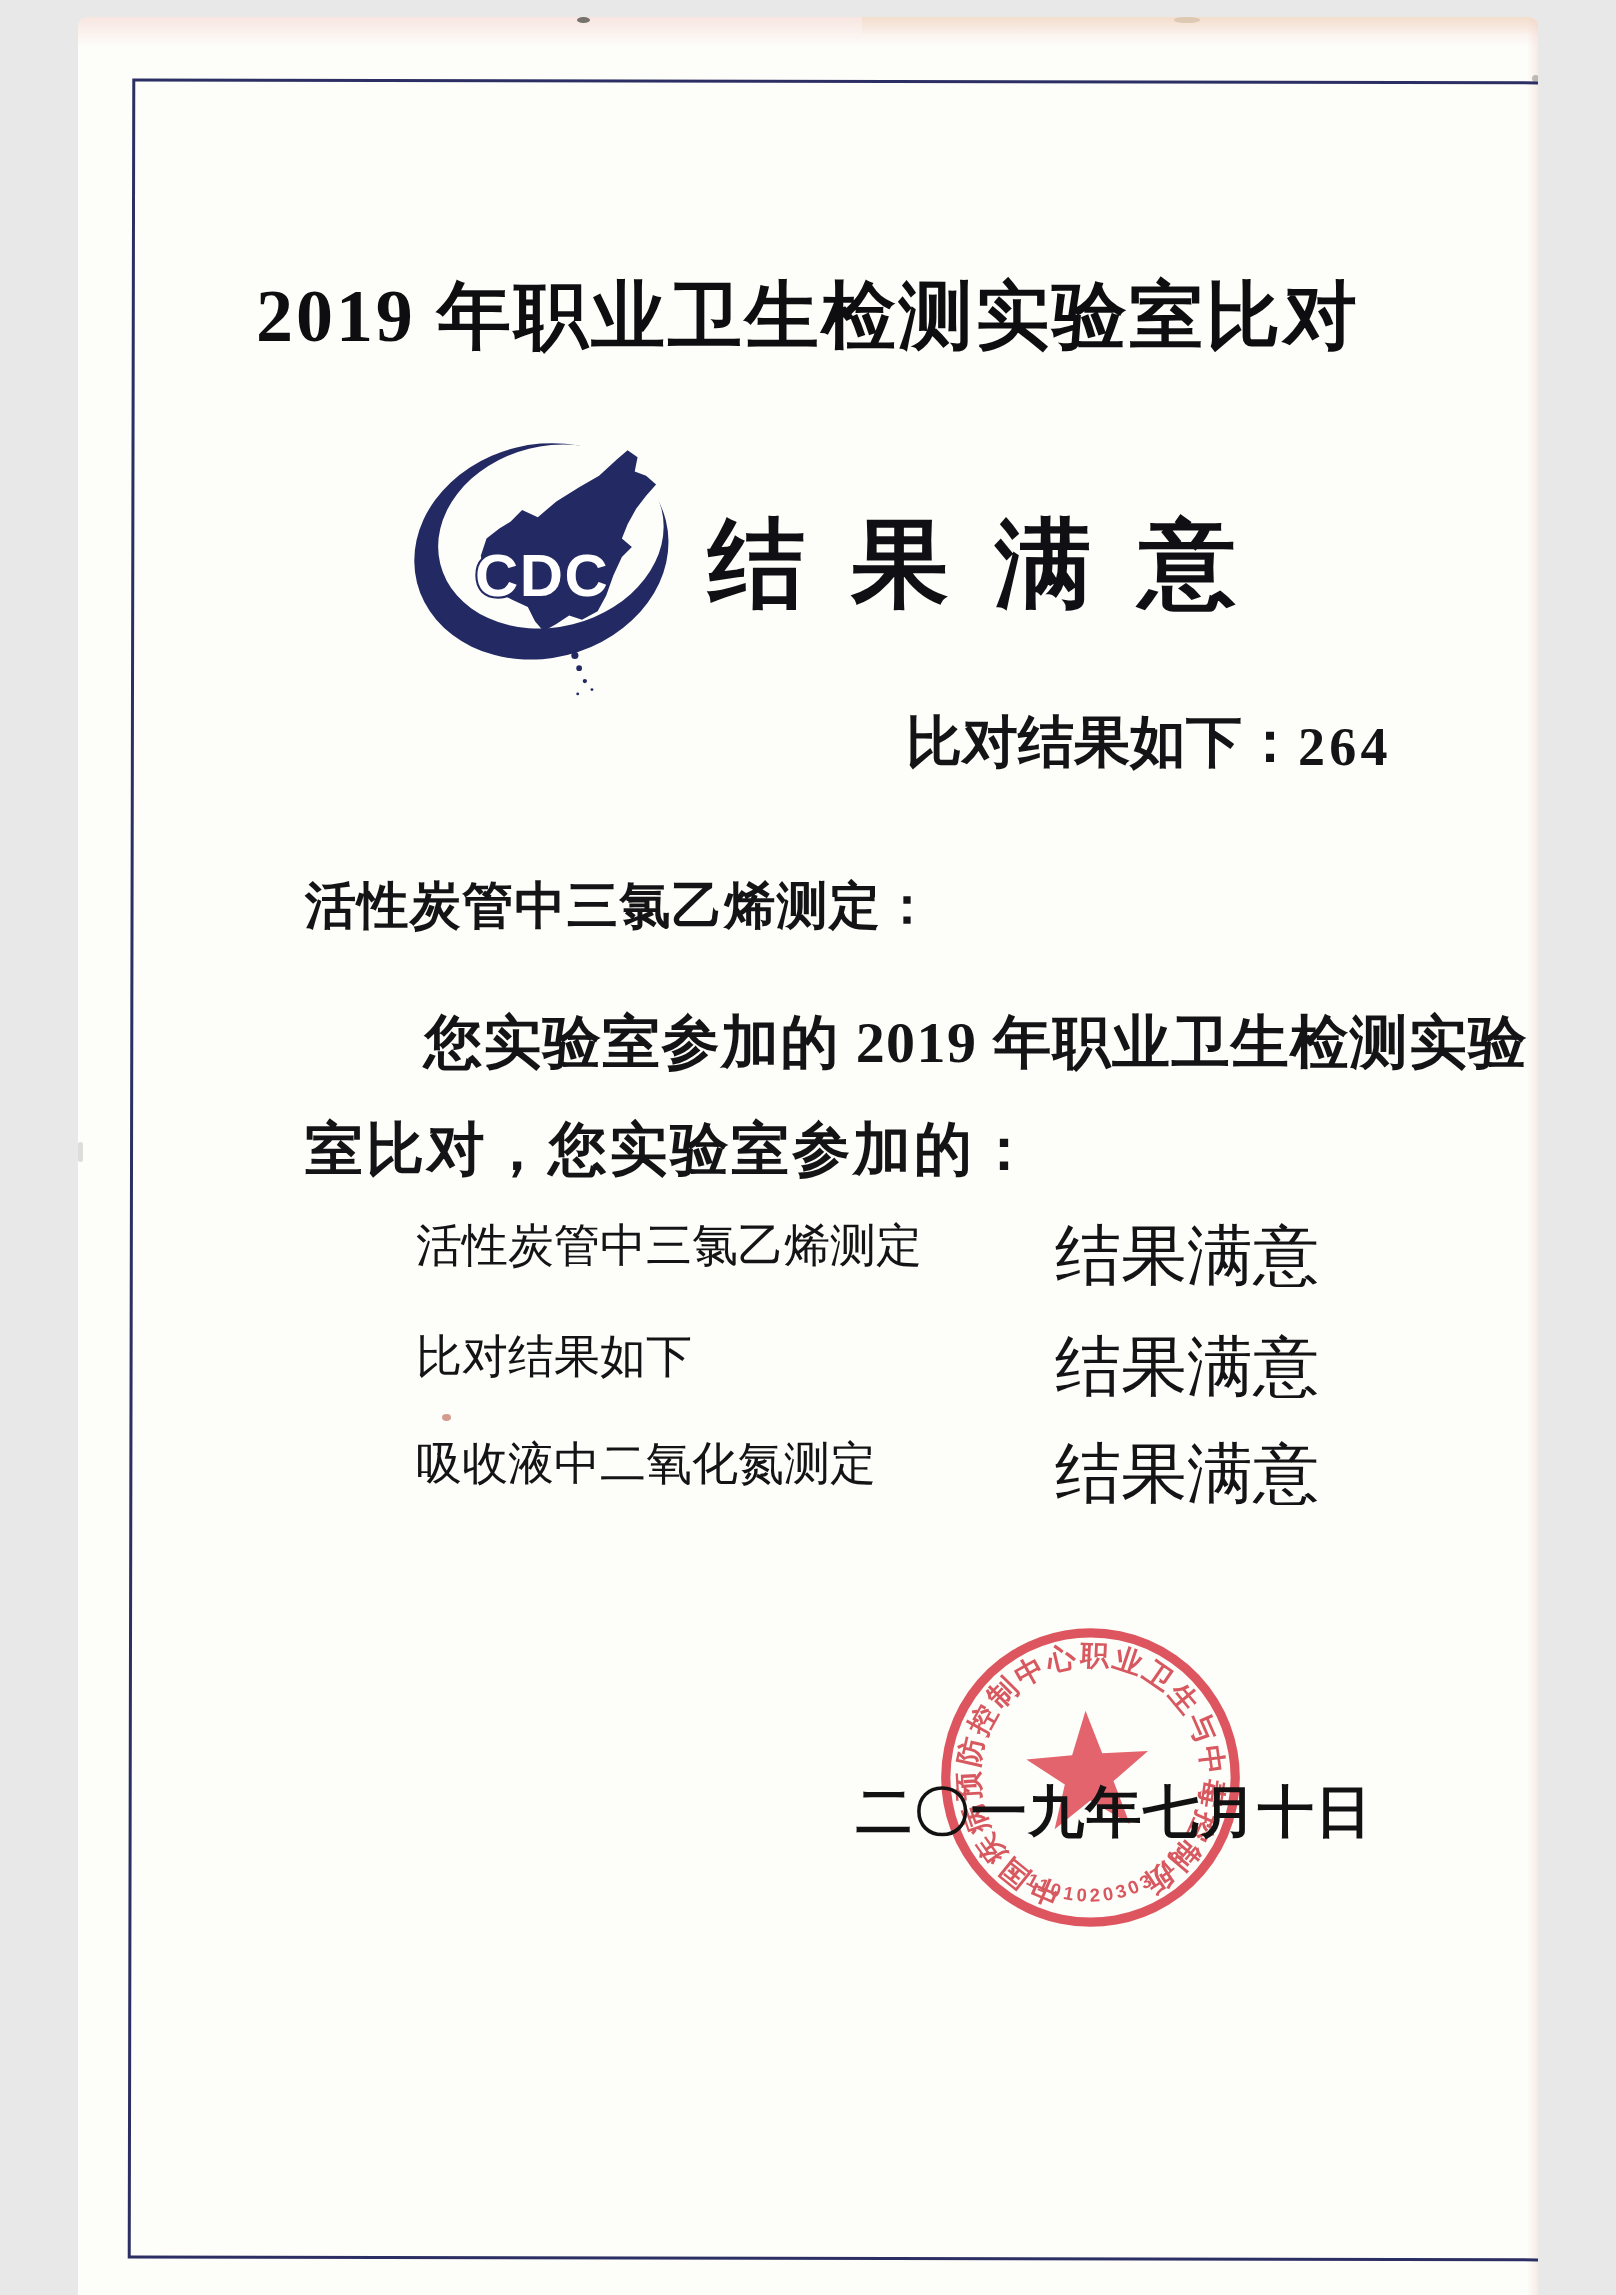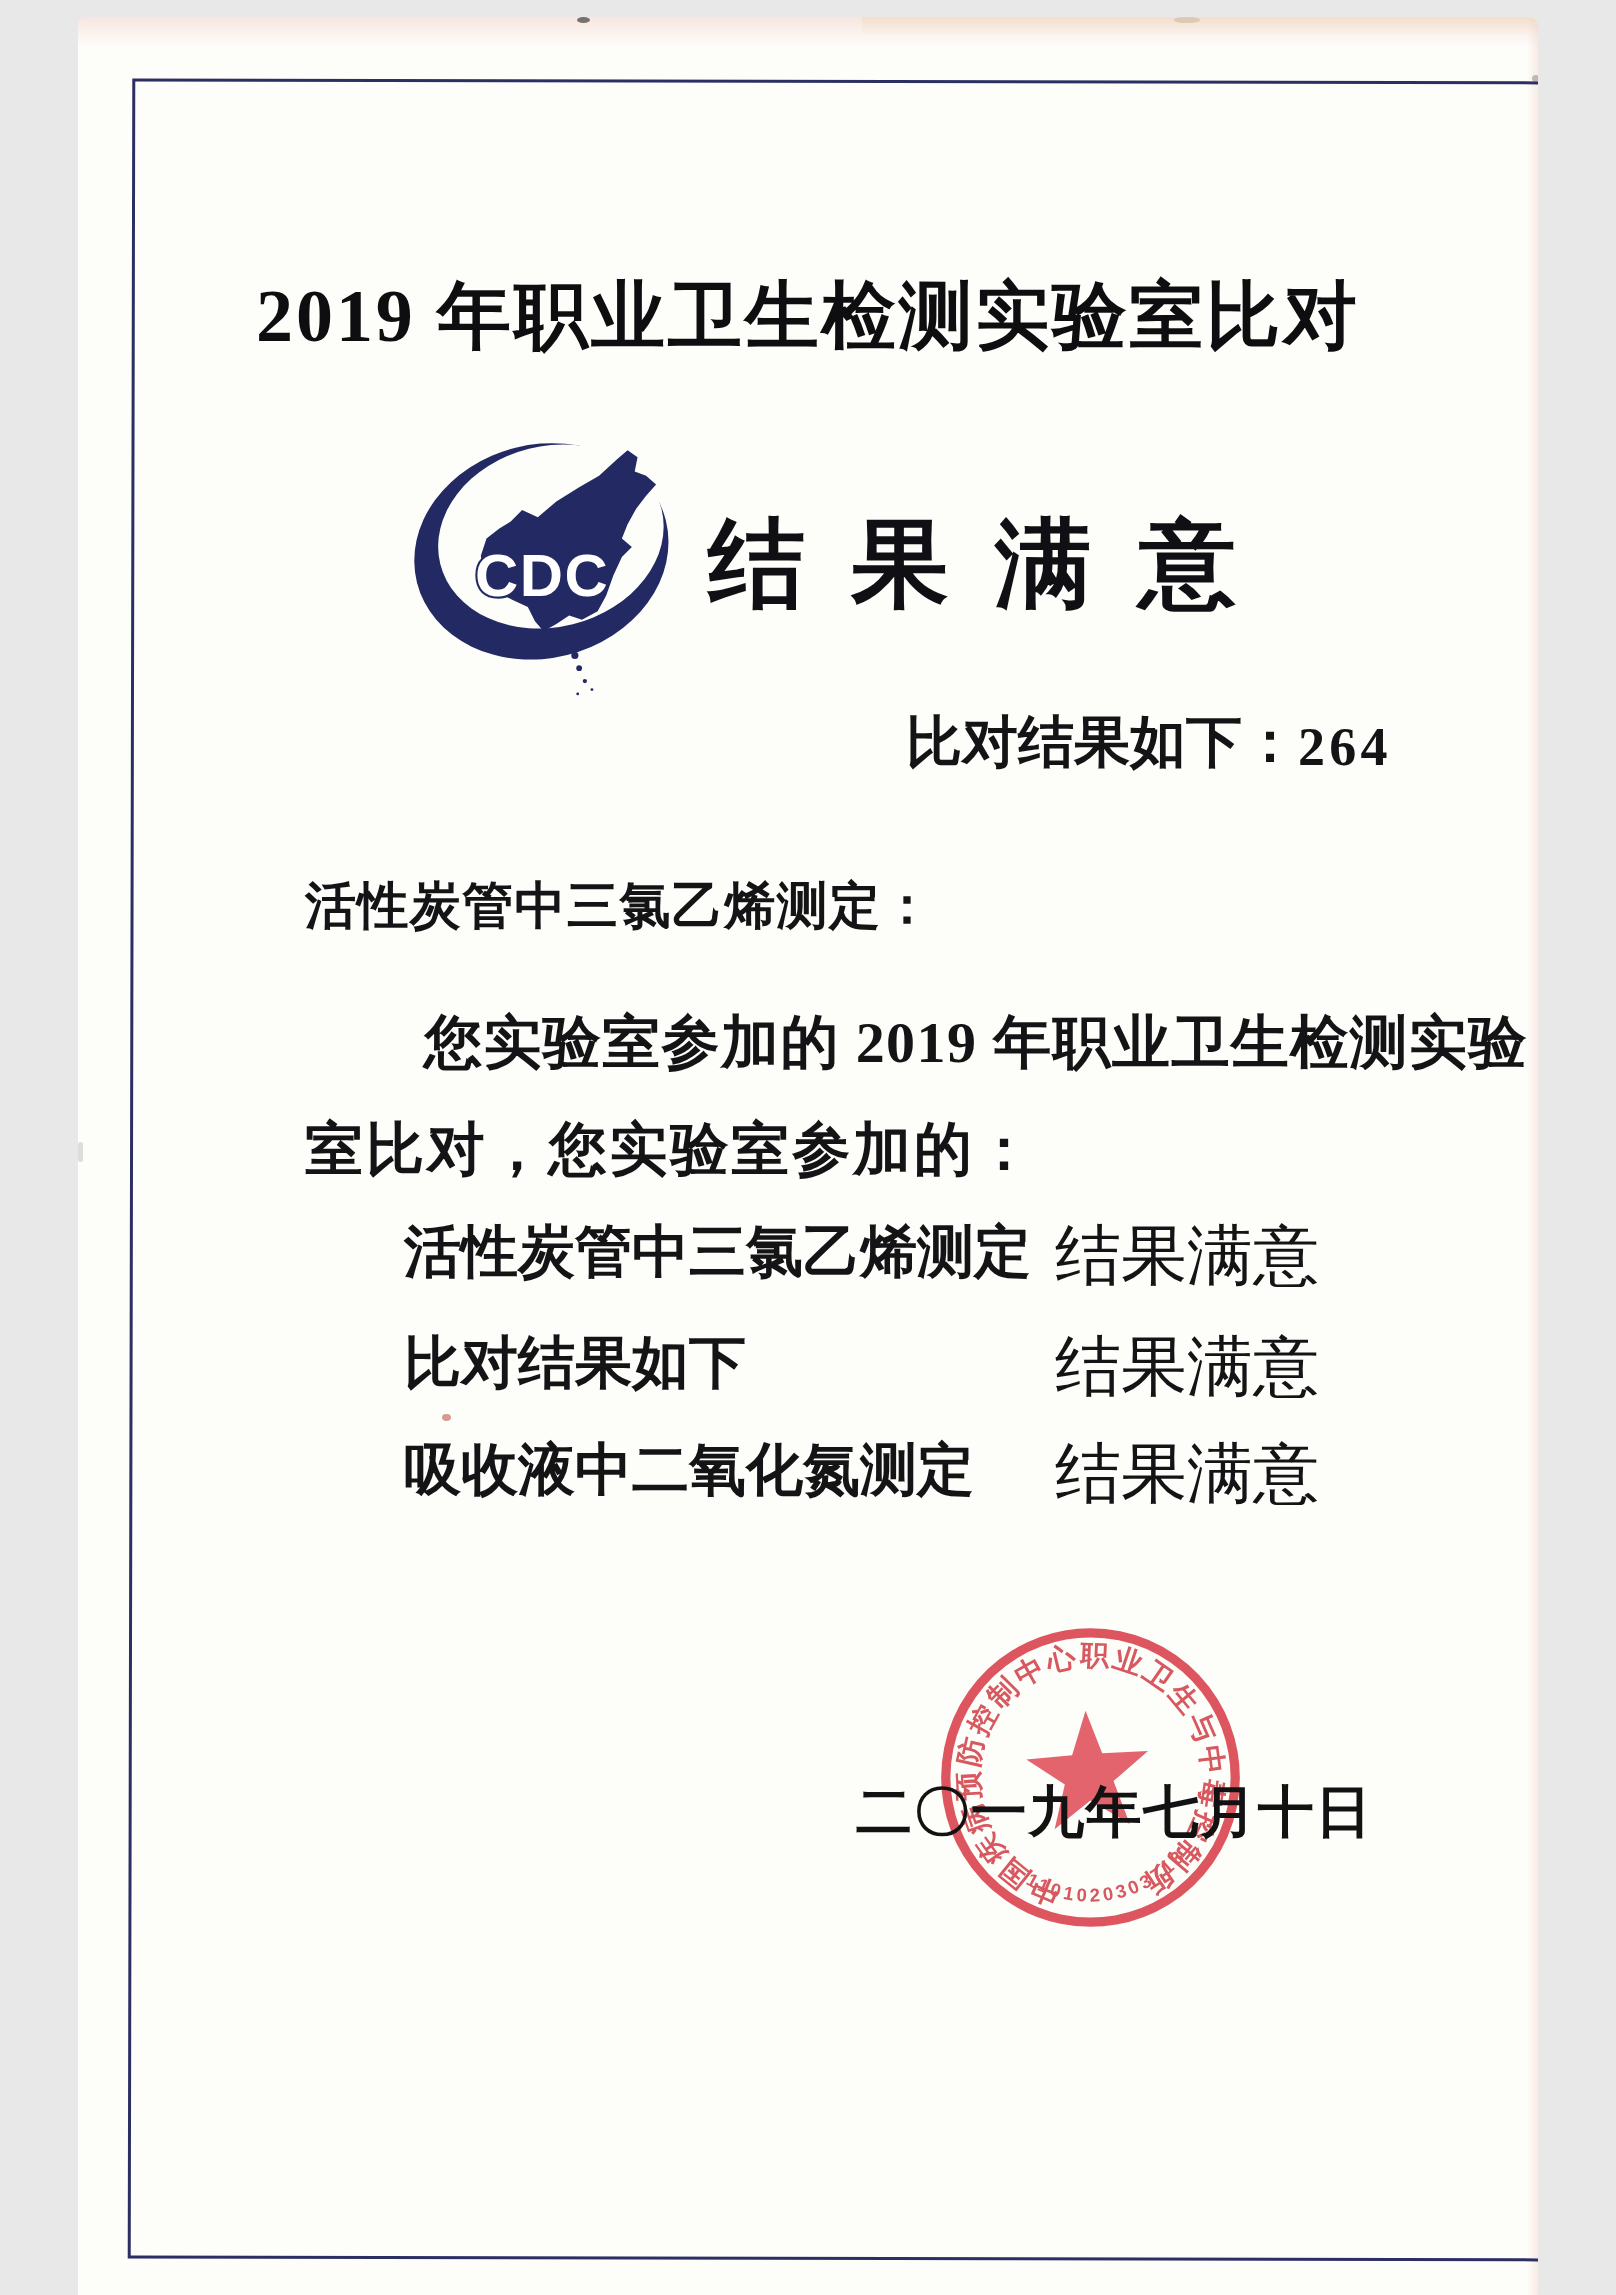--- a/index.html
+++ b/index.html
@@ -54,21 +54,21 @@
     letter-spacing:.48em;
     color:#101014;
   }
   .labcode{left:828px;top:697px;font-size:56px;font-weight:700;}
   .labcode .code-value{font-size:54px;font-weight:700;letter-spacing:4.3px;vertical-align:-4.3px;}
   .recipient{left:227px;top:864px;font-size:51px;font-weight:700;letter-spacing:1.4px;}
   .body-line1{left:346px;top:997px;font-size:58px;font-weight:700;letter-spacing:1.4px;}
   .body-line2{left:227px;top:1104px;font-size:58px;font-weight:700;letter-spacing:2.9px;}
 
   .result-row{position:absolute;left:0;top:0;width:100%;}
-  .result-item{position:absolute;left:326px;font-size:57px;font-weight:700;line-height:1;color:var(--ink);white-space:nowrap;}
+  .result-item{position:absolute;left:338px;font-size:46px;font-weight:400;line-height:1;color:var(--ink);white-space:nowrap;}
   .result-verdict{position:absolute;left:977px;font-size:66px;font-weight:400;line-height:1;color:var(--ink);white-space:nowrap;}
 
   .logo-svg{position:absolute;left:317px;top:399px;width:307px;height:285px;}
   .stamp-svg{position:absolute;left:840px;top:1588px;width:345px;height:345px;}
   .cert-date{
     left:778px;top:1767px;
     font-size:56px;font-weight:700;letter-spacing:1.4px;
     color:#121212;z-index:5;
   }
 </style>

